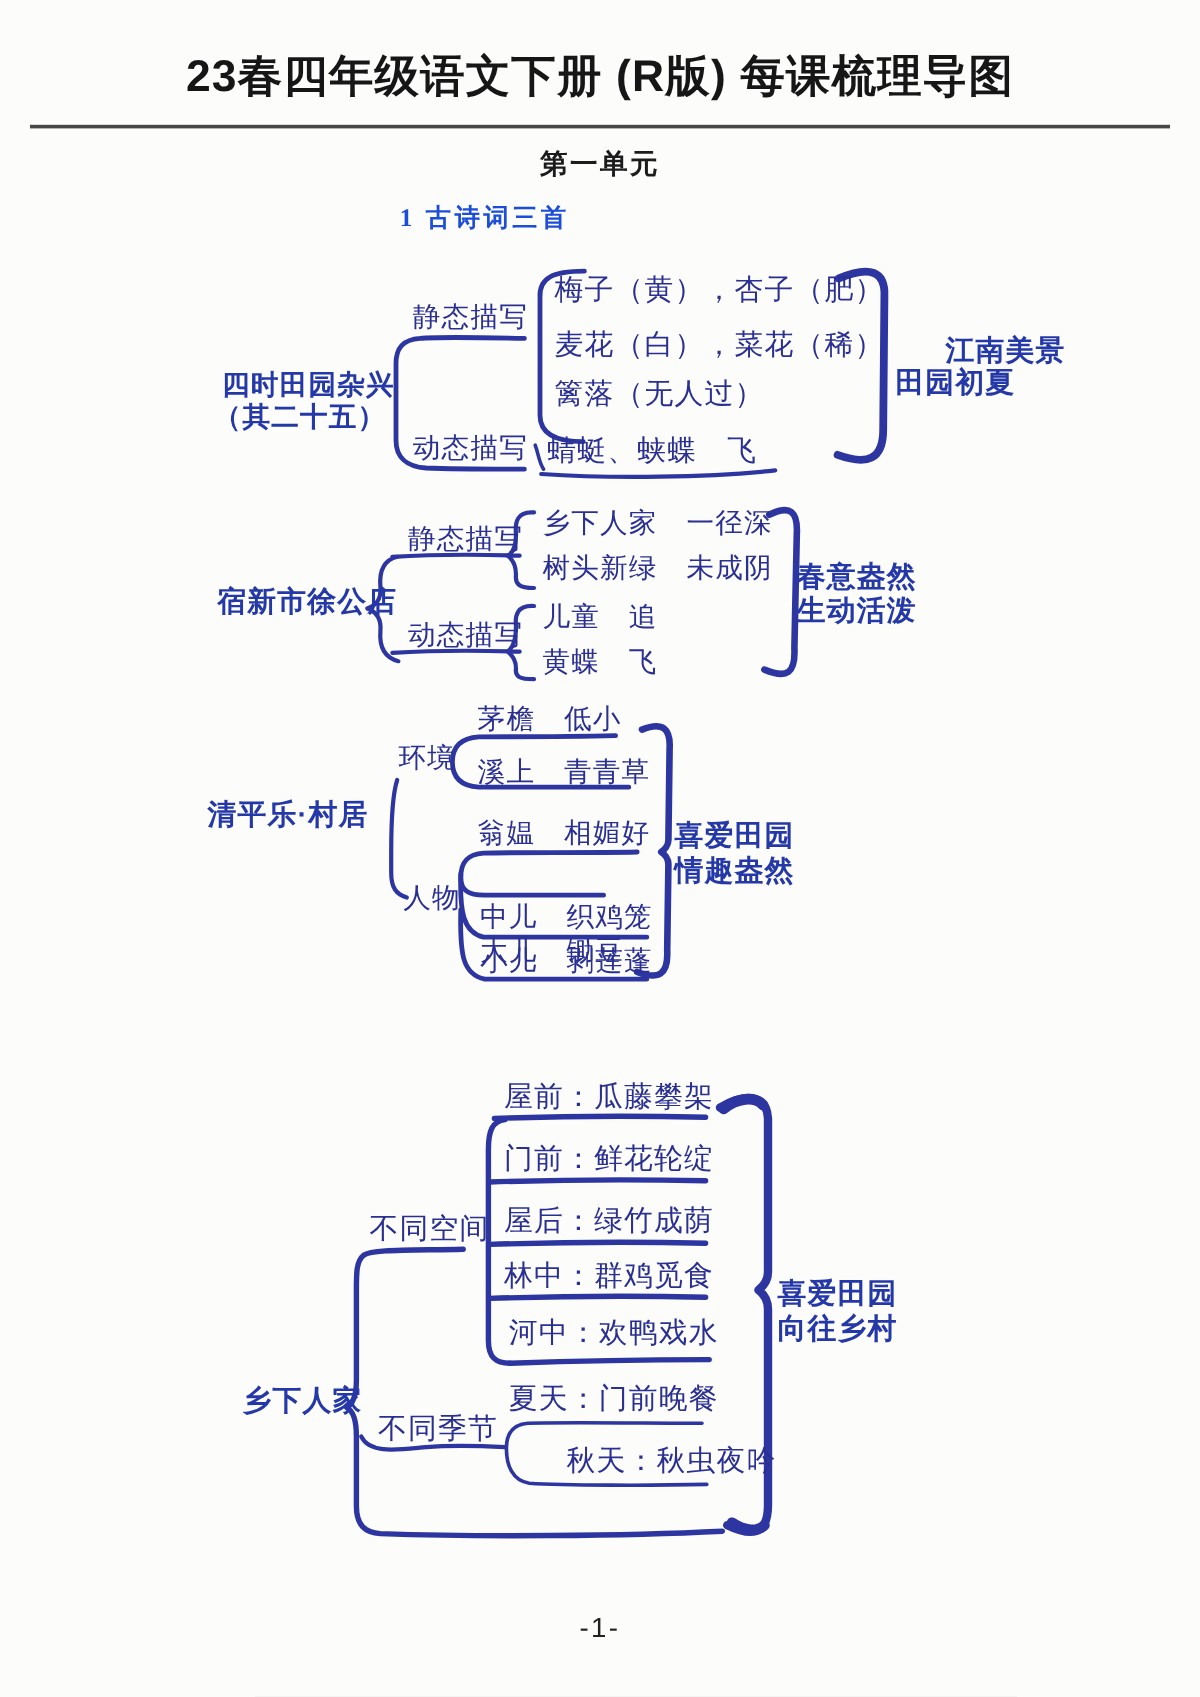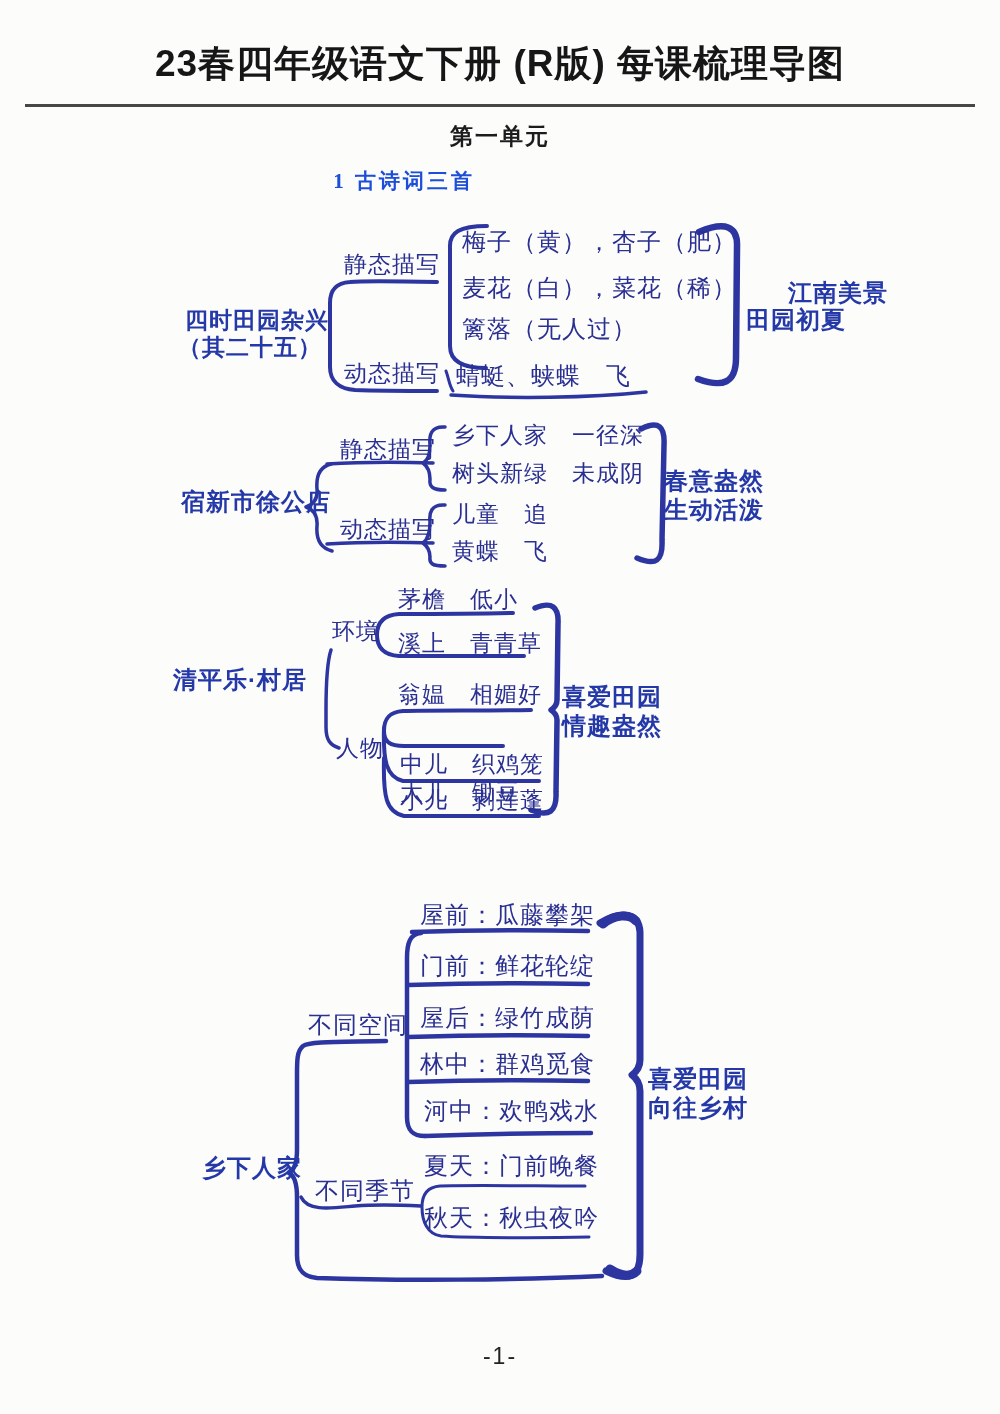--- a/index.html
+++ b/index.html
@@ -103,19 +103,19 @@
 
   <div class="abs hand" style="left:420px;top:903px;">屋前：瓜藤攀架</div>
   <div class="abs hand" style="left:420px;top:954px;">门前：鲜花轮绽</div>
   <div class="abs hand" style="left:420px;top:1006px;">屋后：绿竹成荫</div>
   <div class="abs hand" style="left:308px;top:1013px;">不同空间</div>
   <div class="abs hand" style="left:420px;top:1052px;">林中：群鸡觅食</div>
   <div class="abs hand" style="left:424px;top:1099px;">河中：欢鸭戏水</div>
   <div class="abs node lg" style="left:202px;top:1155px;">乡下人家</div>
   <div class="abs hand" style="left:315px;top:1179px;">不同季节</div>
   <div class="abs hand" style="left:424px;top:1154px;">夏天：门前晚餐</div>
-  <div class="abs hand" style="left:424px;top:1206px;">秋天：秋虫夜吟</div>
+  <div class="abs hand" style="left:424px;top:1206px;padding-left:48px;">秋天：秋虫夜吟</div>
   <div class="abs concl" style="left:648px;top:1066px;">喜爱田园</div>
   <div class="abs concl" style="left:648px;top:1095px;">向往乡村</div>
 
   <div class="abs pagenum" style="top:1344px;">-1-</div>
 
 </div>
 
 </body></html>

